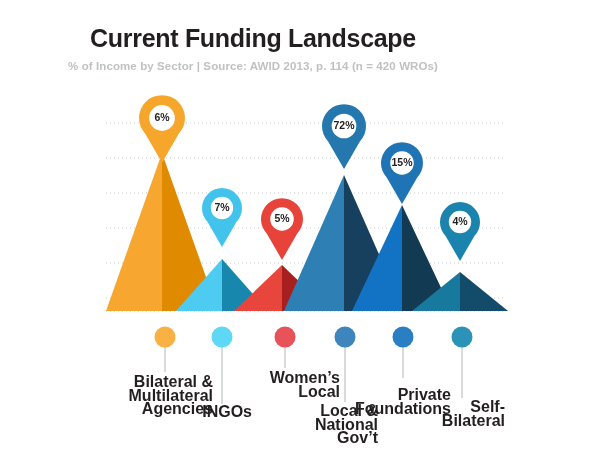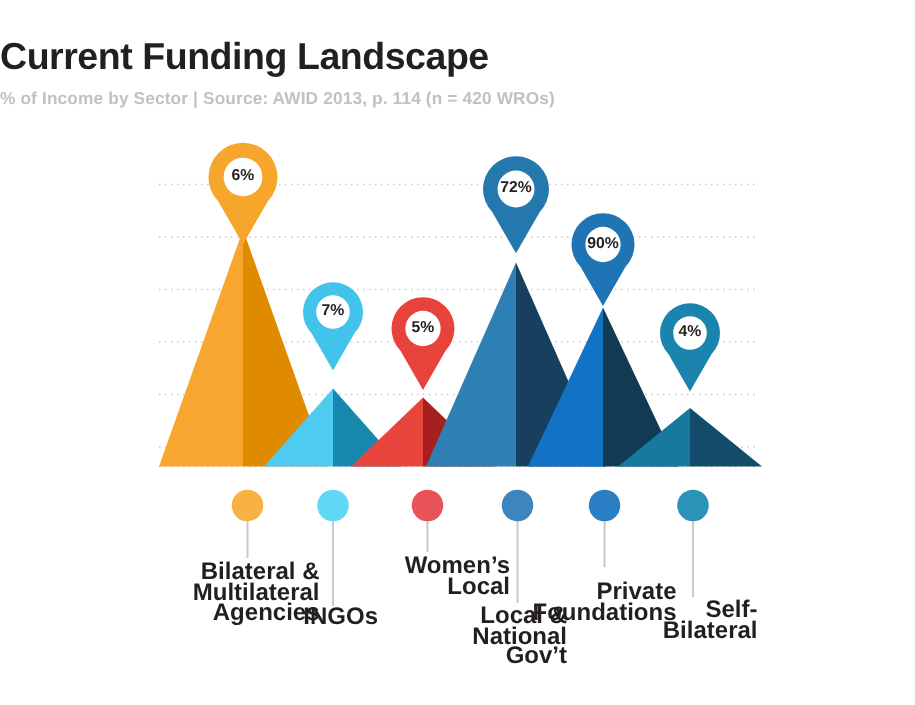--- a/index.html
+++ b/index.html
@@ -18,20 +18,22 @@
     position: relative;
     width: 610px;
     height: 470px;
     background: #ffffff;
   }
   .header {
     position: absolute;
     top: 0;
     left: 0;
     width: 482px;
+    text-align: center;
+    padding-left: 12px;
   }
   .chart-title {
     margin: 24px 0 0 0;
     font-size: 25px;
     font-weight: bold;
     color: #231f20;
     letter-spacing: -0.3px;
   }
   .chart-subtitle {
     margin: 7px 0 0 0;
@@ -152,21 +154,21 @@
         <line x1="462" x2="462" y1="337" y2="398" stroke="#c9cacc" stroke-width="1.4"></line>
         <circle cx="462" cy="337" r="10.5" fill="#2b93b8"></circle>
       </g>
   </svg>
 
   <div id="pin-values">
       <div class="pin-value" style="left: 132px; top: 111px; width: 60px;">6%</div>
       <div class="pin-value" style="left: 192px; top: 201px; width: 60px;">7%</div>
       <div class="pin-value" style="left: 252px; top: 212px; width: 60px;">5%</div>
       <div class="pin-value" style="left: 314px; top: 119px; width: 60px;">72%</div>
-      <div class="pin-value" style="left: 372px; top: 156px; width: 60px;">90%</div>
+      <div class="pin-value" style="left: 372px; top: 156px; width: 60px;">15%</div>
       <div class="pin-value" style="left: 430px; top: 215px; width: 60px;">4%</div>
     </div>
   <div id="legend-labels">
       <div class="legend-label" style="width: 96px; left: 117px; top: 375px;">Bilateral &amp;
 Multilateral
 Agencies</div>
       <div class="legend-label" style="width: 60px; left: 192px; top: 405px;">INGOs</div>
       <div class="legend-label" style="width: 110px; left: 230px; top: 371px;">Women’s Local</div>
       <div class="legend-label" style="width: 74px; left: 304px; top: 404px;">Local &amp;
 National

